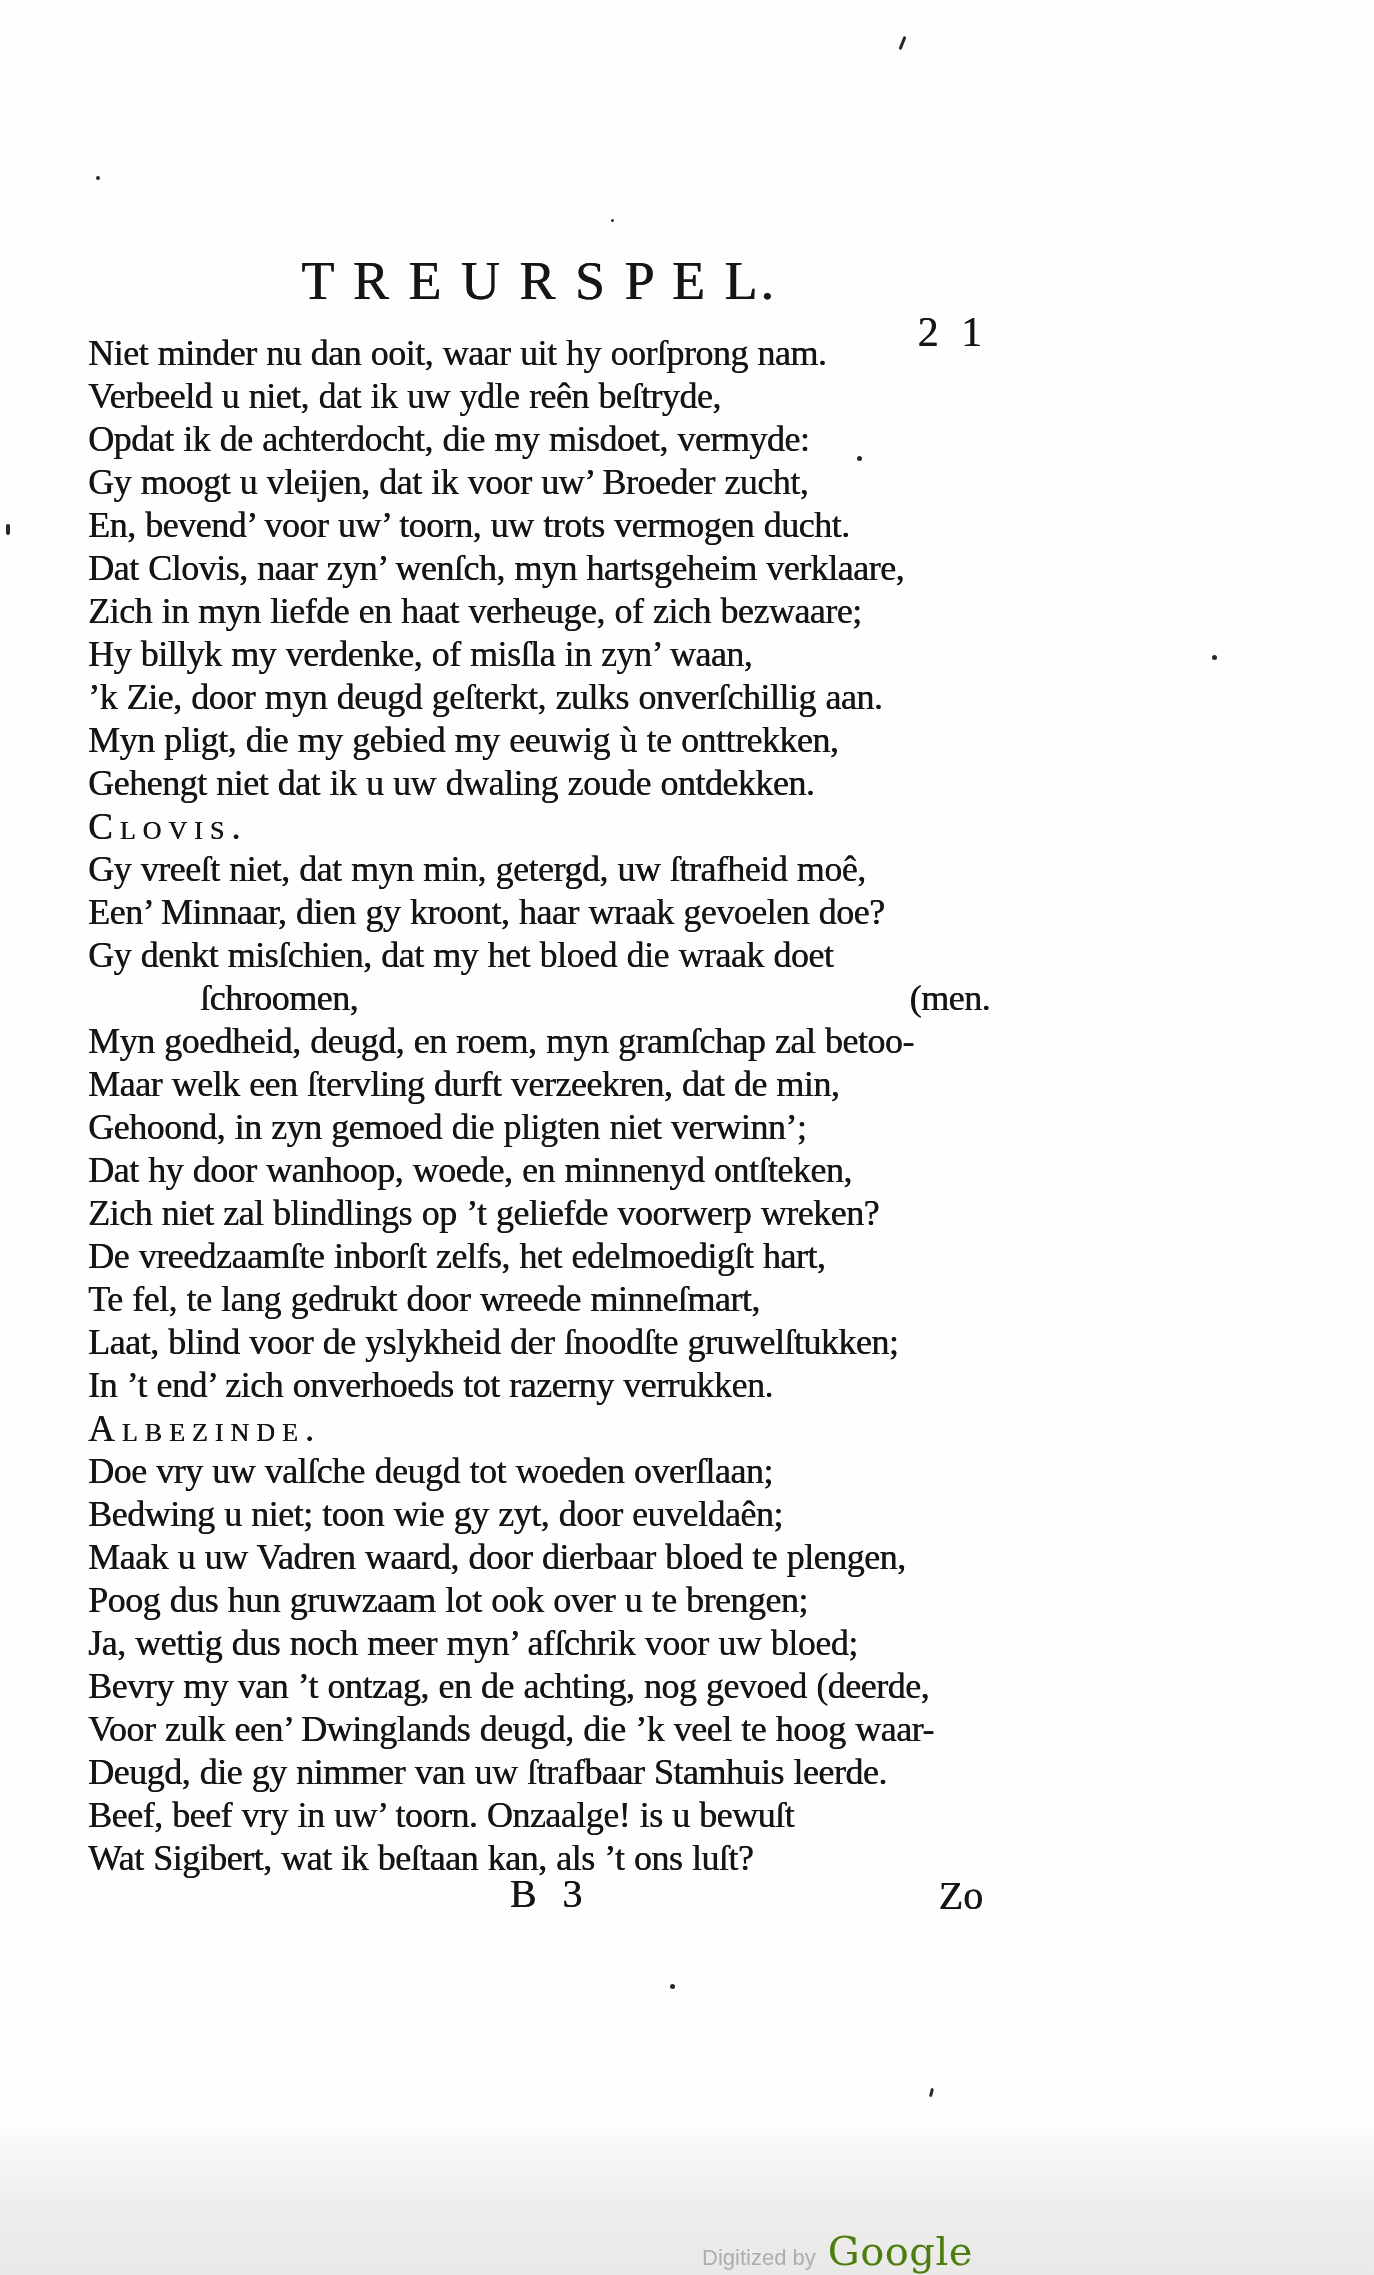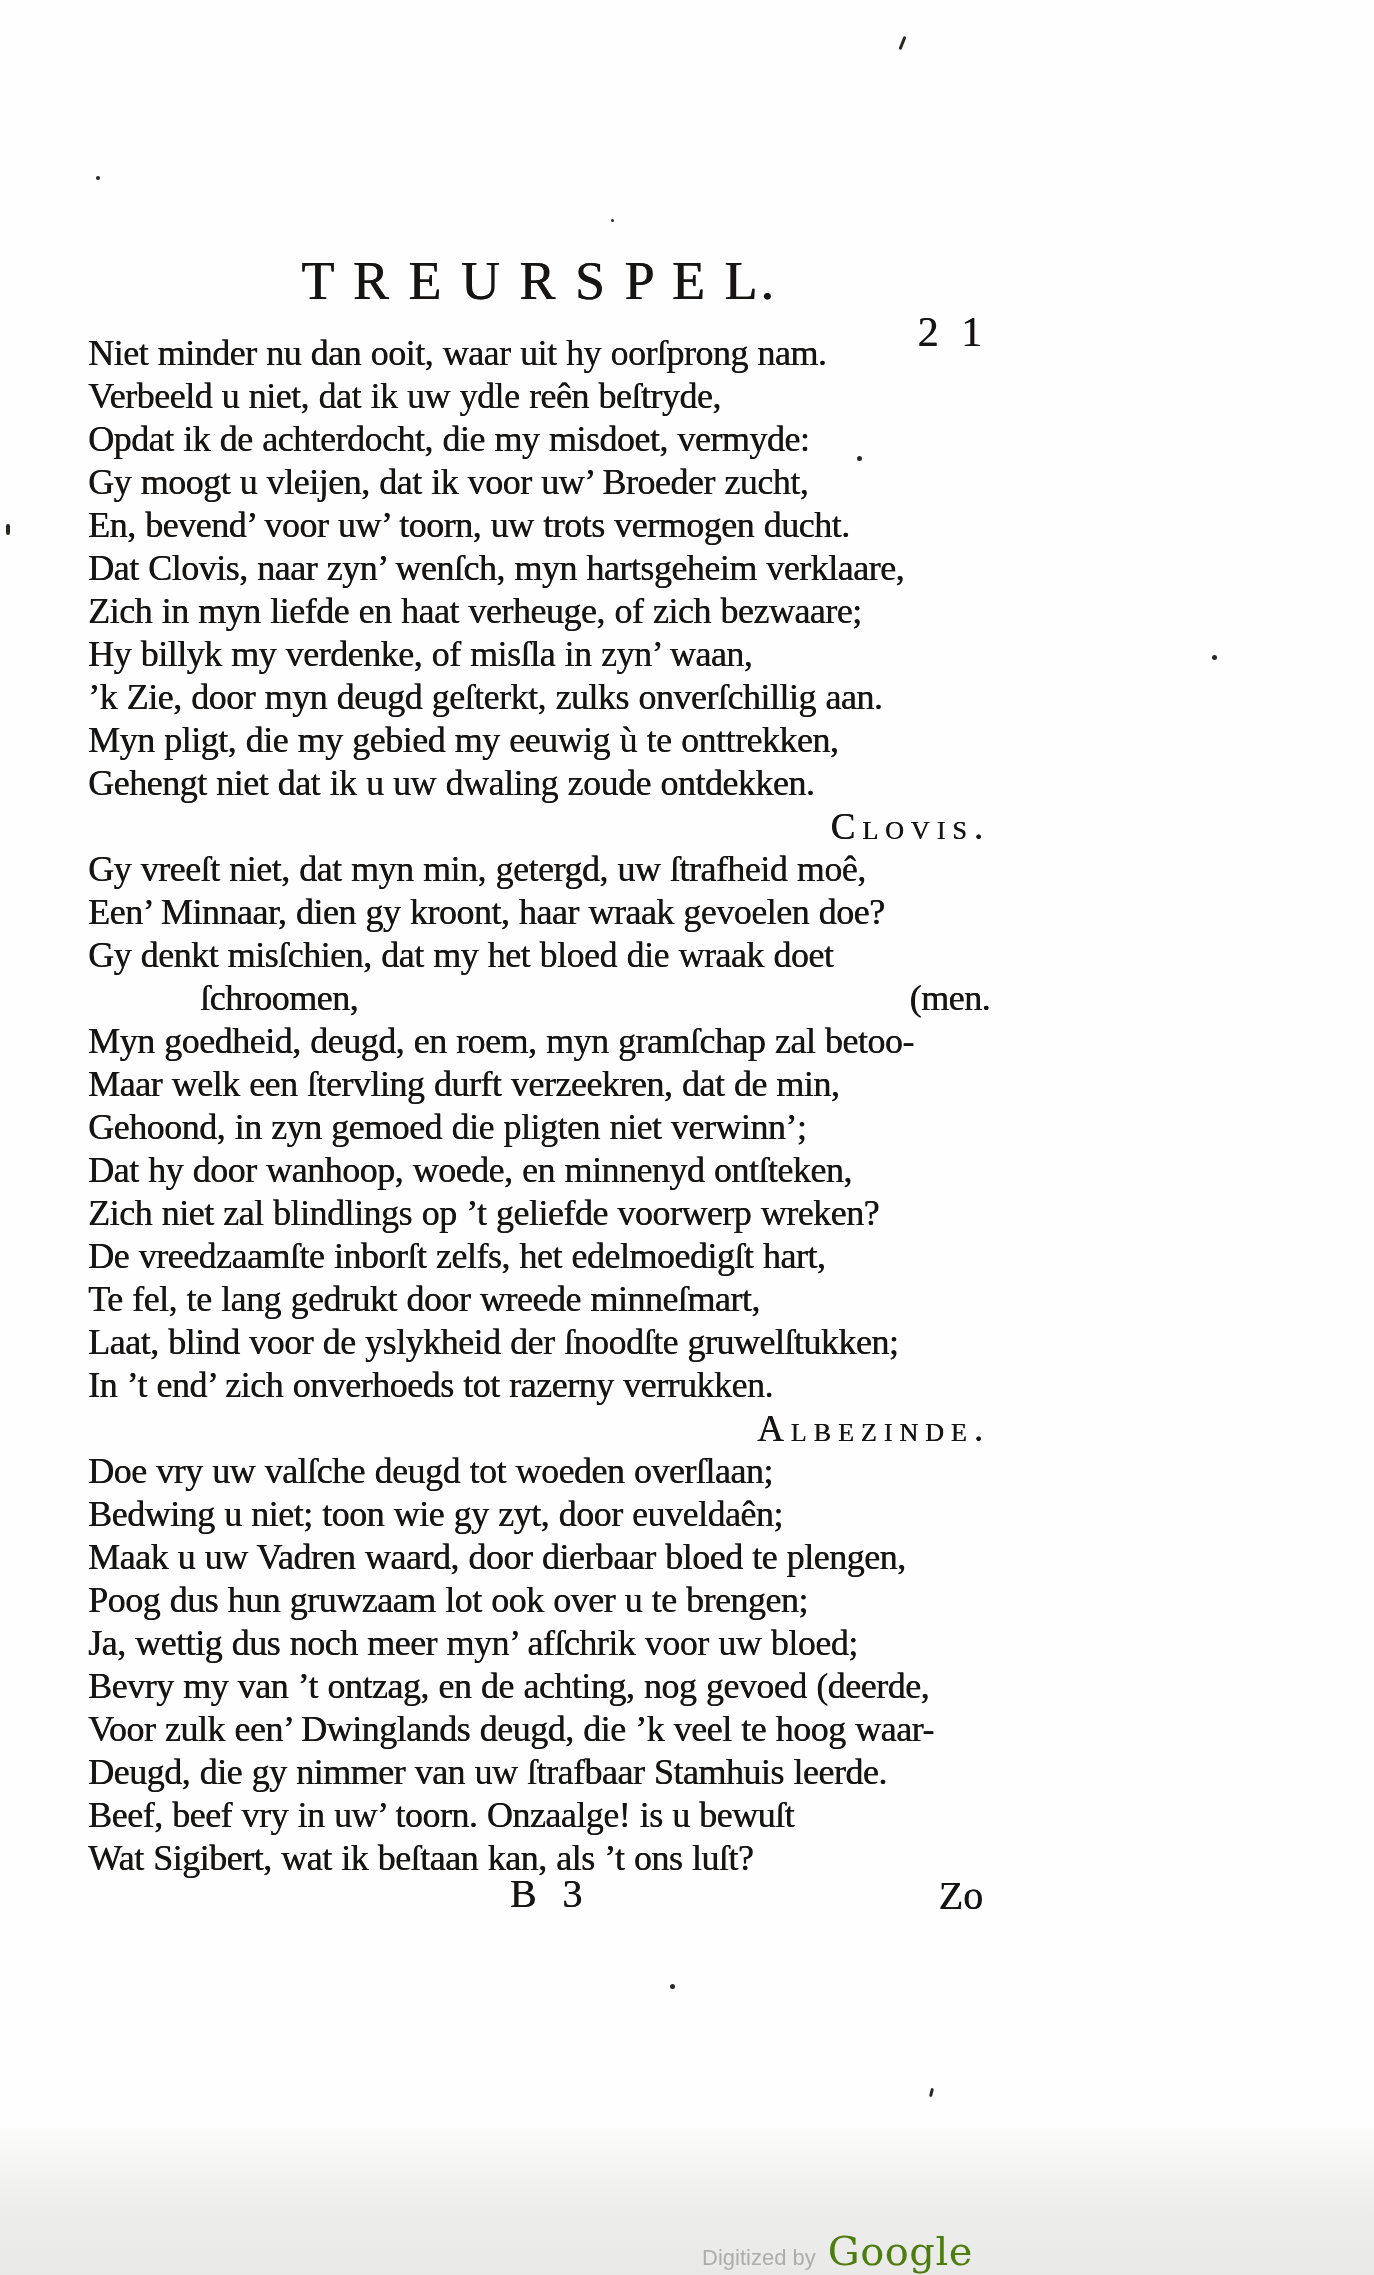--- a/index.html
+++ b/index.html
@@ -35,21 +35,21 @@
     margin-top:48px;
   }
   .ln{
     height:43px;line-height:43px;
     font-size:36px;
     letter-spacing:-0.5px;word-spacing:1px;
     white-space:nowrap;
     text-shadow:0.45px 0 currentColor;
   }
   .speaker{
-    text-align:right;
+    text-align:left;
     font-variant:small-caps;
     letter-spacing:7px;
     font-size:37px;
   }
   .split{display:flex;justify-content:space-between;}
   .split .indent{margin-left:112px;}
   .footer{
     position:absolute;left:99px;top:1870px;width:902px;height:46px;
     font-size:40px;text-shadow:0.5px 0 currentColor;
   }

